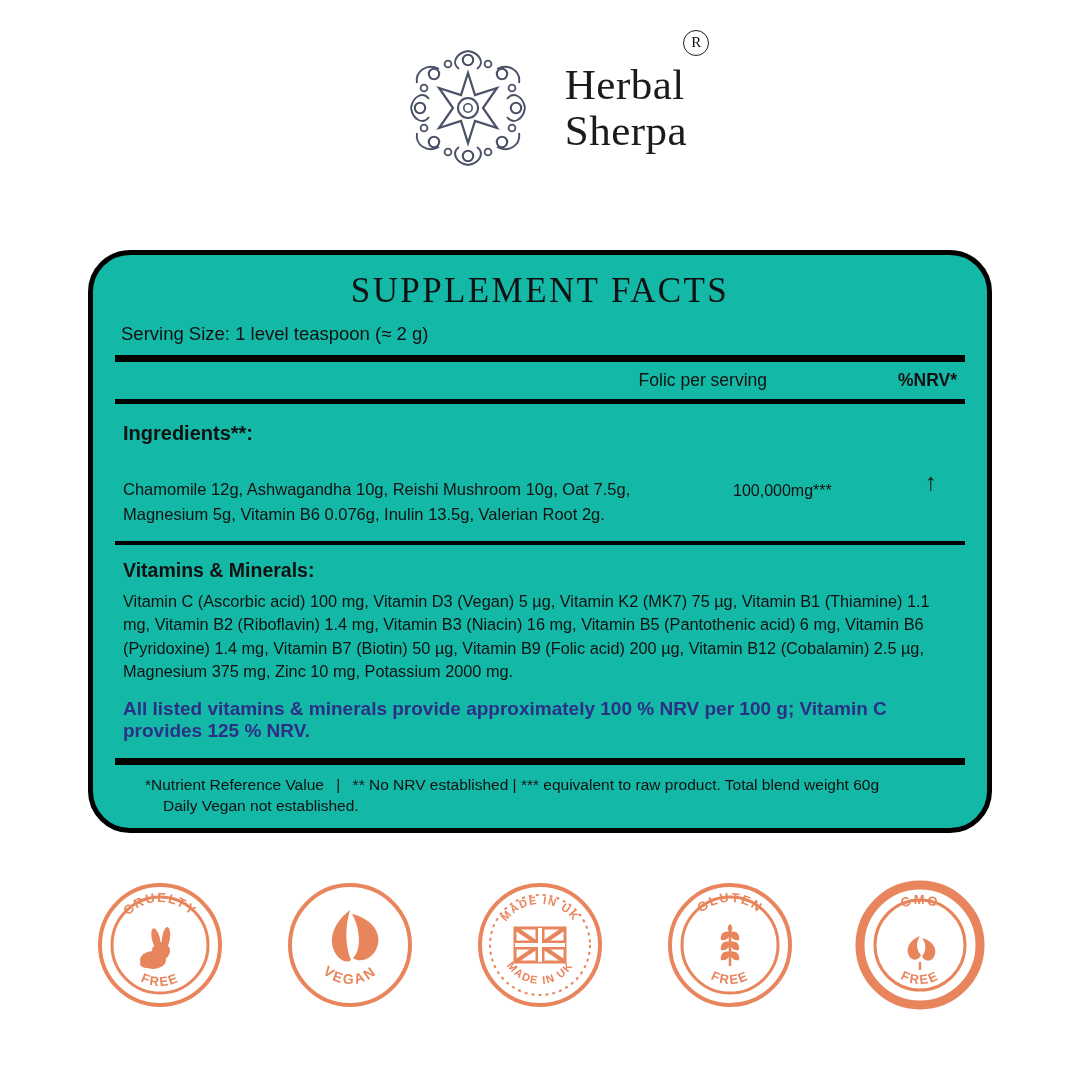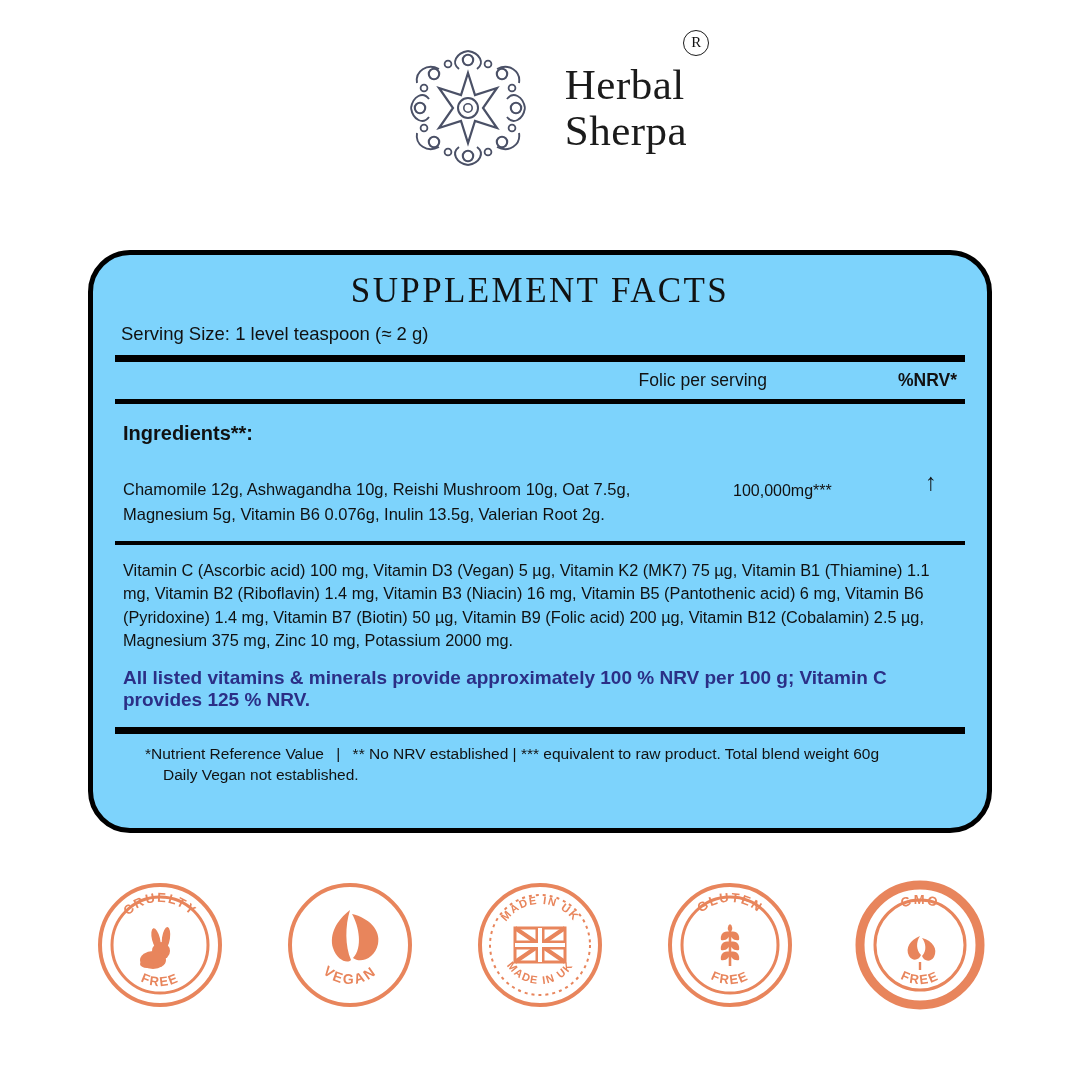--- a/index.html
+++ b/index.html
@@ -66,21 +66,21 @@
 
   
   .panel {
     position: absolute;
     left: 88px;
     top: 250px;
     width: 904px;
     height: 583px;
     border: 5px solid #000000;
     border-radius: 42px;
-    background: #7dd3fc;
+    background: #14b8a6;
     padding: 0;
   }
   .panel-title {
     text-align: center;
     font-family: "Liberation Serif", serif;
     font-weight: 400;
     font-size: 35px;
     letter-spacing: 2.4px;
     margin-top: 16px;
     color: #111;
@@ -294,20 +294,21 @@
     <div class="ingredients-block">
       <div class="ing-title">Ingredients**:</div>
       <div class="ing-body">Chamomile 12g, Ashwagandha 10g, Reishi Mushroom 10g, Oat 7.5g, Magnesium 5g, Vitamin B6 0.076g, Inulin 13.5g, Valerian Root 2g.</div>
       <div class="ing-amount">100,000mg***</div>
       <div class="ing-arrow">↑</div>
     </div>
 
     <div class="rule-mid"></div>
 
     <div class="vm-block">
+      <div class="vm-title">Vitamins &amp; Minerals:</div>
       <div class="vm-body">Vitamin C (Ascorbic acid) 100 mg, Vitamin D3 (Vegan) 5 µg, Vitamin K2 (MK7) 75 µg, Vitamin B1 (Thiamine) 1.1 mg, Vitamin B2 (Riboflavin) 1.4 mg, Vitamin B3 (Niacin) 16 mg, Vitamin B5 (Pantothenic acid) 6 mg, Vitamin B6 (Pyridoxine) 1.4 mg, Vitamin B7 (Biotin) 50 µg, Vitamin B9 (Folic acid) 200 µg, Vitamin B12 (Cobalamin) 2.5 µg, Magnesium 375 mg, Zinc 10 mg, Potassium 2000 mg.</div>
       <div class="vm-note">All listed vitamins &amp; minerals provide approximately 100 % NRV per 100 g; Vitamin C provides 125 % NRV.</div>
     </div>
 
     <div class="rule-thick"></div>
 
     <div class="footnotes">
       <span class="fn-line1">
         <span>*Nutrient Reference Value</span>
         <span class="fn-divider">|</span>

